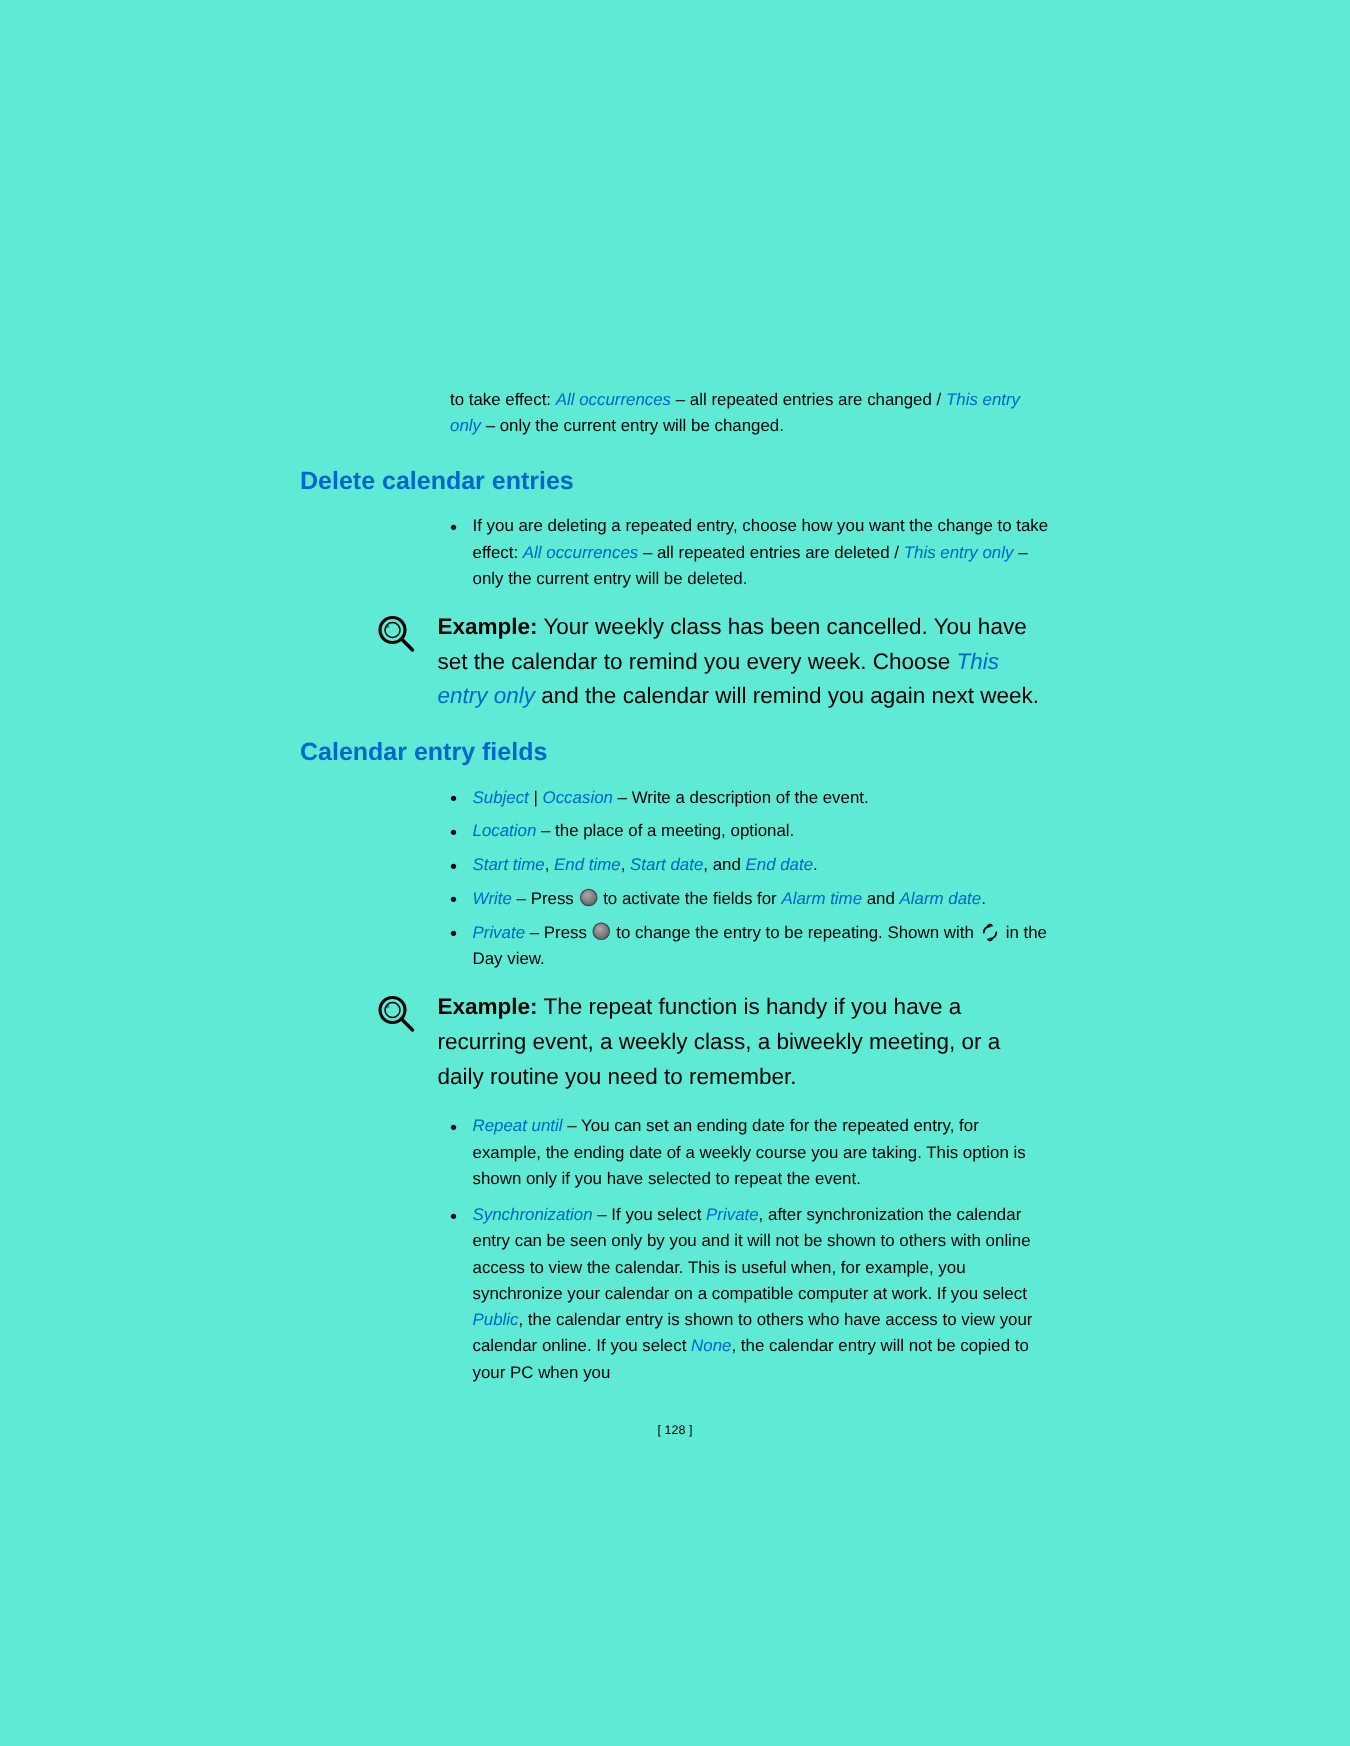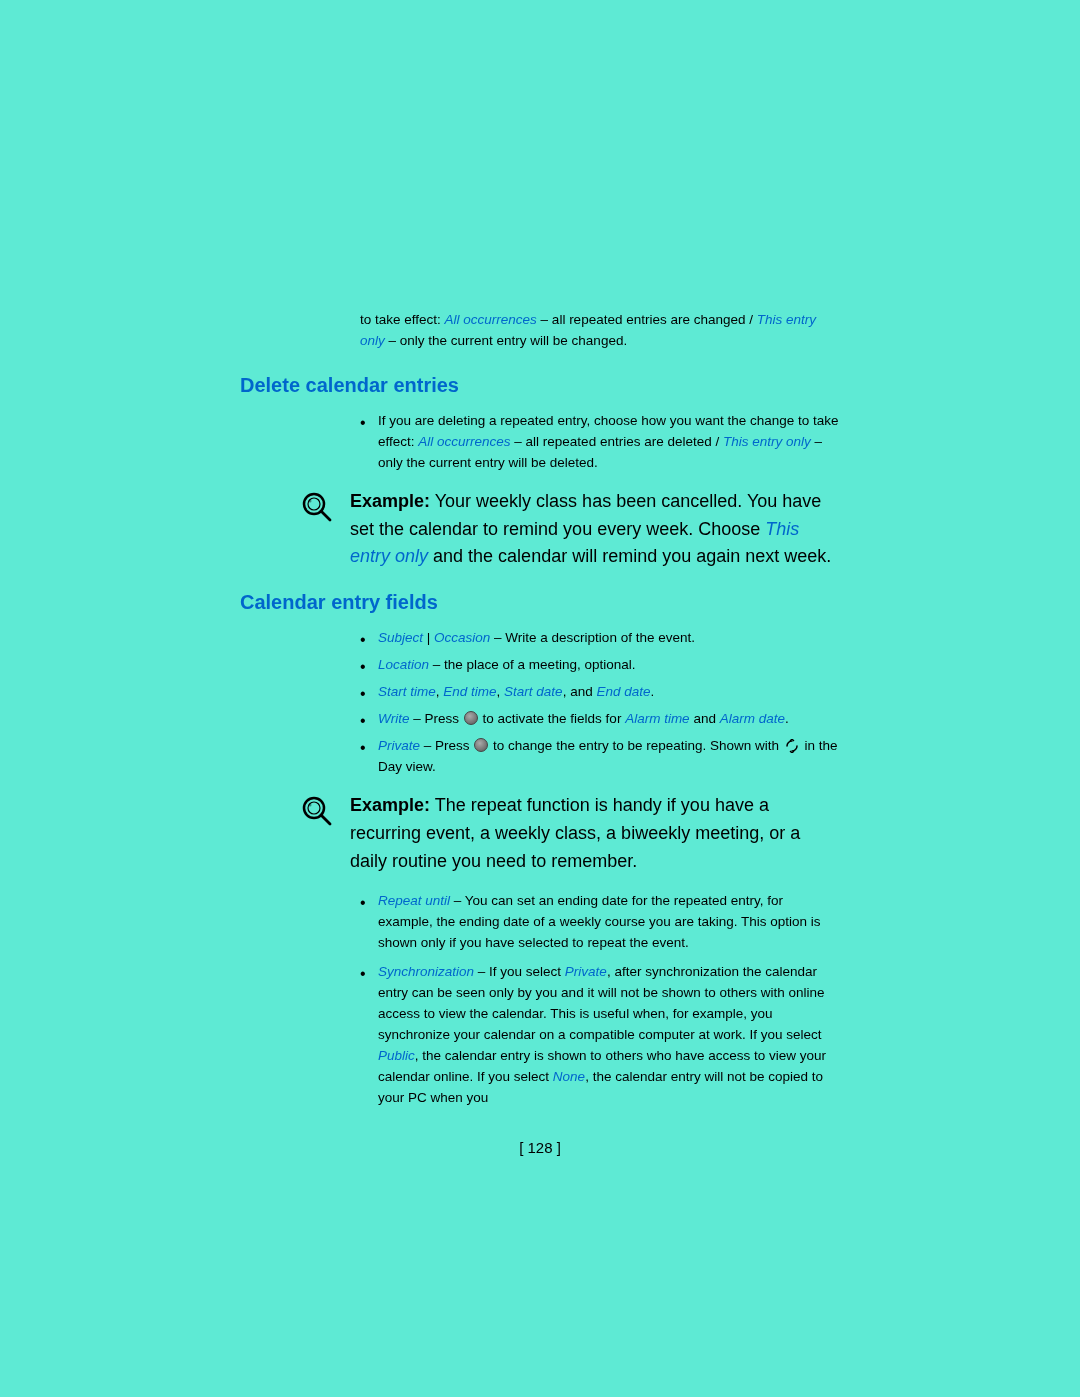--- a/index.html
+++ b/index.html
@@ -134,21 +134,21 @@
       background: radial-gradient(circle at 40% 35%, #aaa, #555);
       vertical-align: middle;
       margin: 0 1px;
       position: relative;
       top: -1px;
       border: 1px solid #444;
     }
 
     .page-number {
       text-align: center;
-      font-size: 15px;
+      font-size: 10px;
       color: #000;
       margin-top: 30px;
       margin-bottom: 30px;
     }
 
     .sub-bullet-list {
       list-style: none;
       margin: 10px 0 10px 120px;
     }
 

